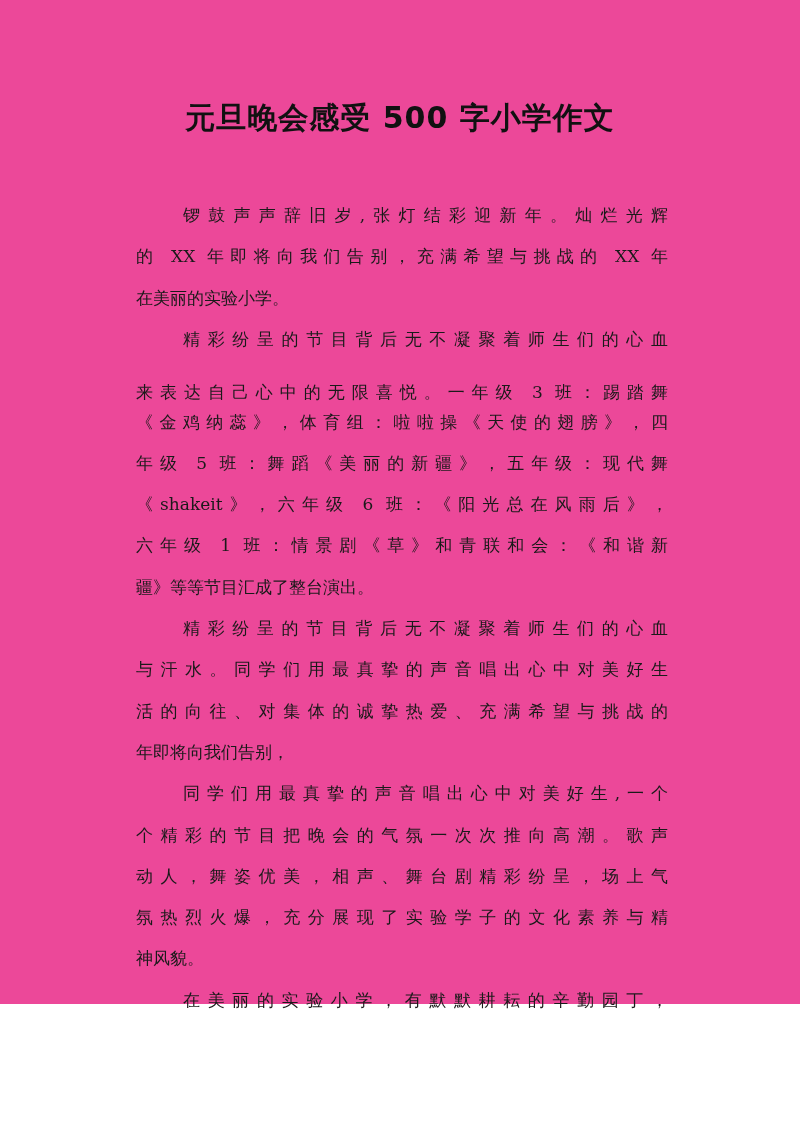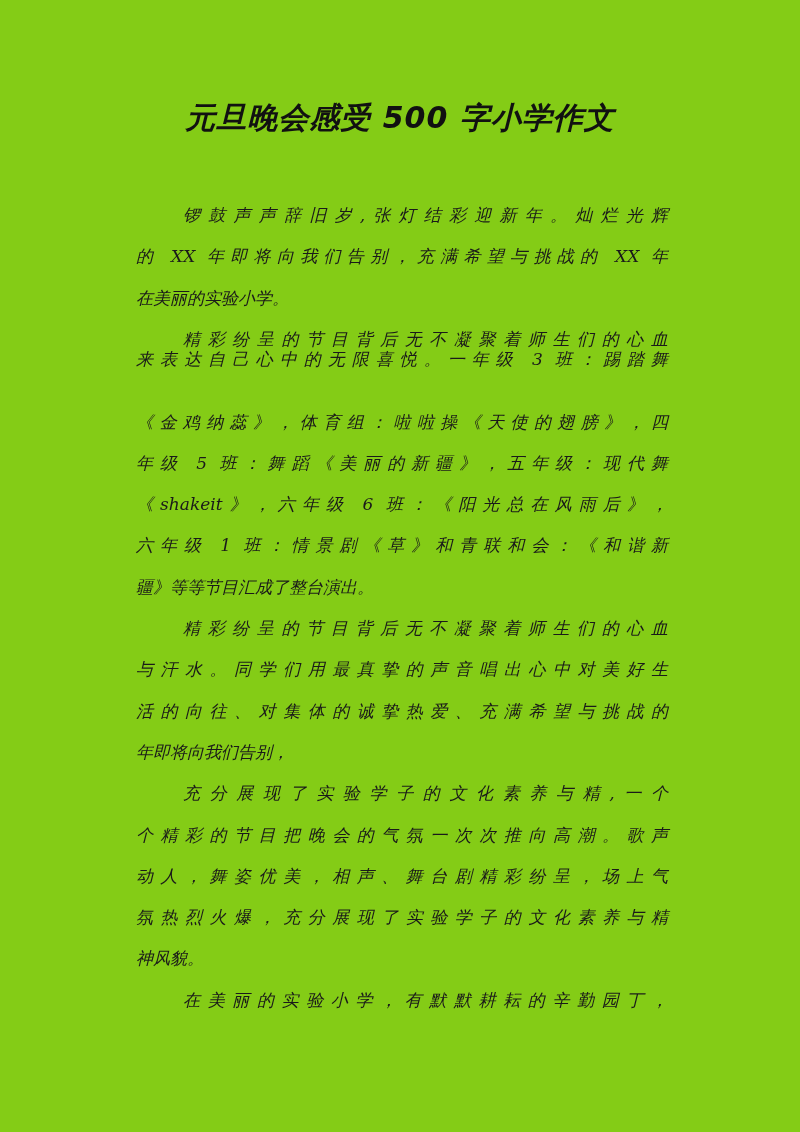--- a/index.html
+++ b/index.html
@@ -1,17 +1,17 @@
 <!DOCTYPE html>
 <html><head>
 <meta charset="utf-8">
 <style>
   html, body { margin: 0; padding: 0; background: #ffffff; }
   body { width: 800px; height: 1132px; position: relative; overflow: hidden; }
-  .page { position: absolute; left: 0; top: 0; width: 800px; height: 1132px; background: #84cc16; font-style: italic; }
+  .page { position: absolute; left: 0; top: 0; width: 800px; height: 1004px; background: #ec4899; }
   .title {
     position: absolute; left: 0; width: 800px; top: 98px;
     text-align: center; font-family: "DejaVu Sans", "Liberation Sans", sans-serif;
     font-weight: bold; font-size: 30px; color: #111; letter-spacing: 1px;
   }
   .line {
     position: absolute; left: 136px; width: 532px; height: 41px;
     font-family: "DejaVu Serif", "Liberation Serif", serif;
     font-size: 17px; color: #1a1a1a; white-space: nowrap;
     text-align-last: justify; text-align: justify; line-height: 30px;
@@ -22,30 +22,30 @@
 </head>
 <body>
 
 <div class="page">
   <div class="title">元旦晚会感受 500 字小学作文</div>
   <div id="body">
       <div class="line indent" style="top: 200px;">锣鼓声声辞旧岁,张灯结彩迎新年。灿烂光辉</div>
       <div class="line" style="top: 241.3px;">的 XX 年即将向我们告别，充满希望与挑战的 XX 年</div>
       <div class="line last" style="top: 282.6px;">在美丽的实验小学。</div>
       <div class="line indent" style="top: 323.9px;">精彩纷呈的节目背后无不凝聚着师生们的心血</div>
-      <div class="line" style="top: 344px;">来表达自己心中的无限喜悦。一年级 3 班：踢踏舞</div>
+      <div class="line" style="top: 377px;">来表达自己心中的无限喜悦。一年级 3 班：踢踏舞</div>
       <div class="line" style="top: 406.5px;">《金鸡纳蕊》，体育组：啦啦操《天使的翅膀》，四</div>
       <div class="line" style="top: 447.8px;">年级 5 班：舞蹈《美丽的新疆》，五年级：现代舞</div>
       <div class="line" style="top: 489.1px;">《shakeit》，六年级 6 班：《阳光总在风雨后》，</div>
       <div class="line" style="top: 530.4px;">六年级 1 班：情景剧《草》和青联和会：《和谐新</div>
       <div class="line last" style="top: 571.7px;">疆》等等节目汇成了整台演出。</div>
       <div class="line indent" style="top: 613px;">精彩纷呈的节目背后无不凝聚着师生们的心血</div>
       <div class="line" style="top: 654.3px;">与汗水。同学们用最真挚的声音唱出心中对美好生</div>
       <div class="line" style="top: 695.6px;">活的向往、对集体的诚挚热爱、充满希望与挑战的</div>
       <div class="line last" style="top: 736.9px;">年即将向我们告别，</div>
-      <div class="line indent" style="top: 778.2px;">充分展现了实验学子的文化素养与精,一个</div>
+      <div class="line indent" style="top: 778.2px;">同学们用最真挚的声音唱出心中对美好生,一个</div>
       <div class="line" style="top: 819.5px;">个精彩的节目把晚会的气氛一次次推向高潮。歌声</div>
       <div class="line" style="top: 860.8px;">动人，舞姿优美，相声、舞台剧精彩纷呈，场上气</div>
       <div class="line" style="top: 902.1px;">氛热烈火爆，充分展现了实验学子的文化素养与精</div>
       <div class="line last" style="top: 943.4px;">神风貌。</div>
       <div class="line indent" style="top: 984.7px;">在美丽的实验小学，有默默耕耘的辛勤园丁，</div>
     </div>
 </div>
 
 </body></html>

